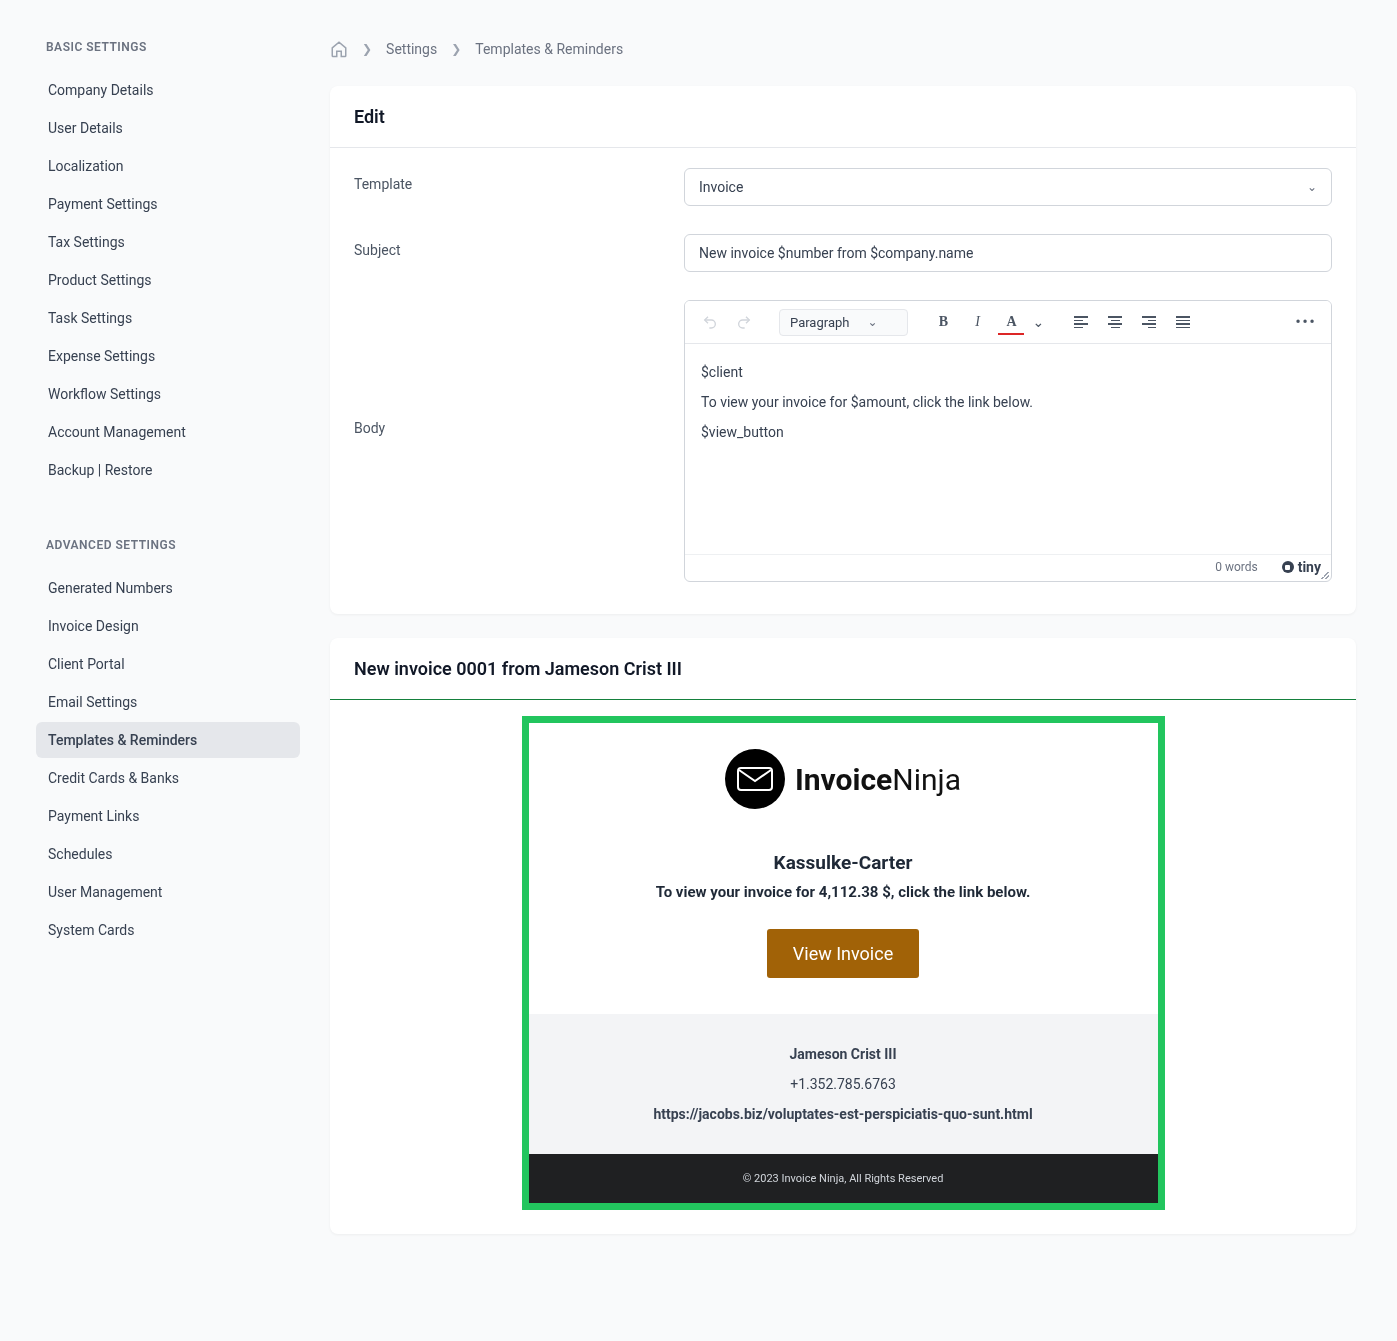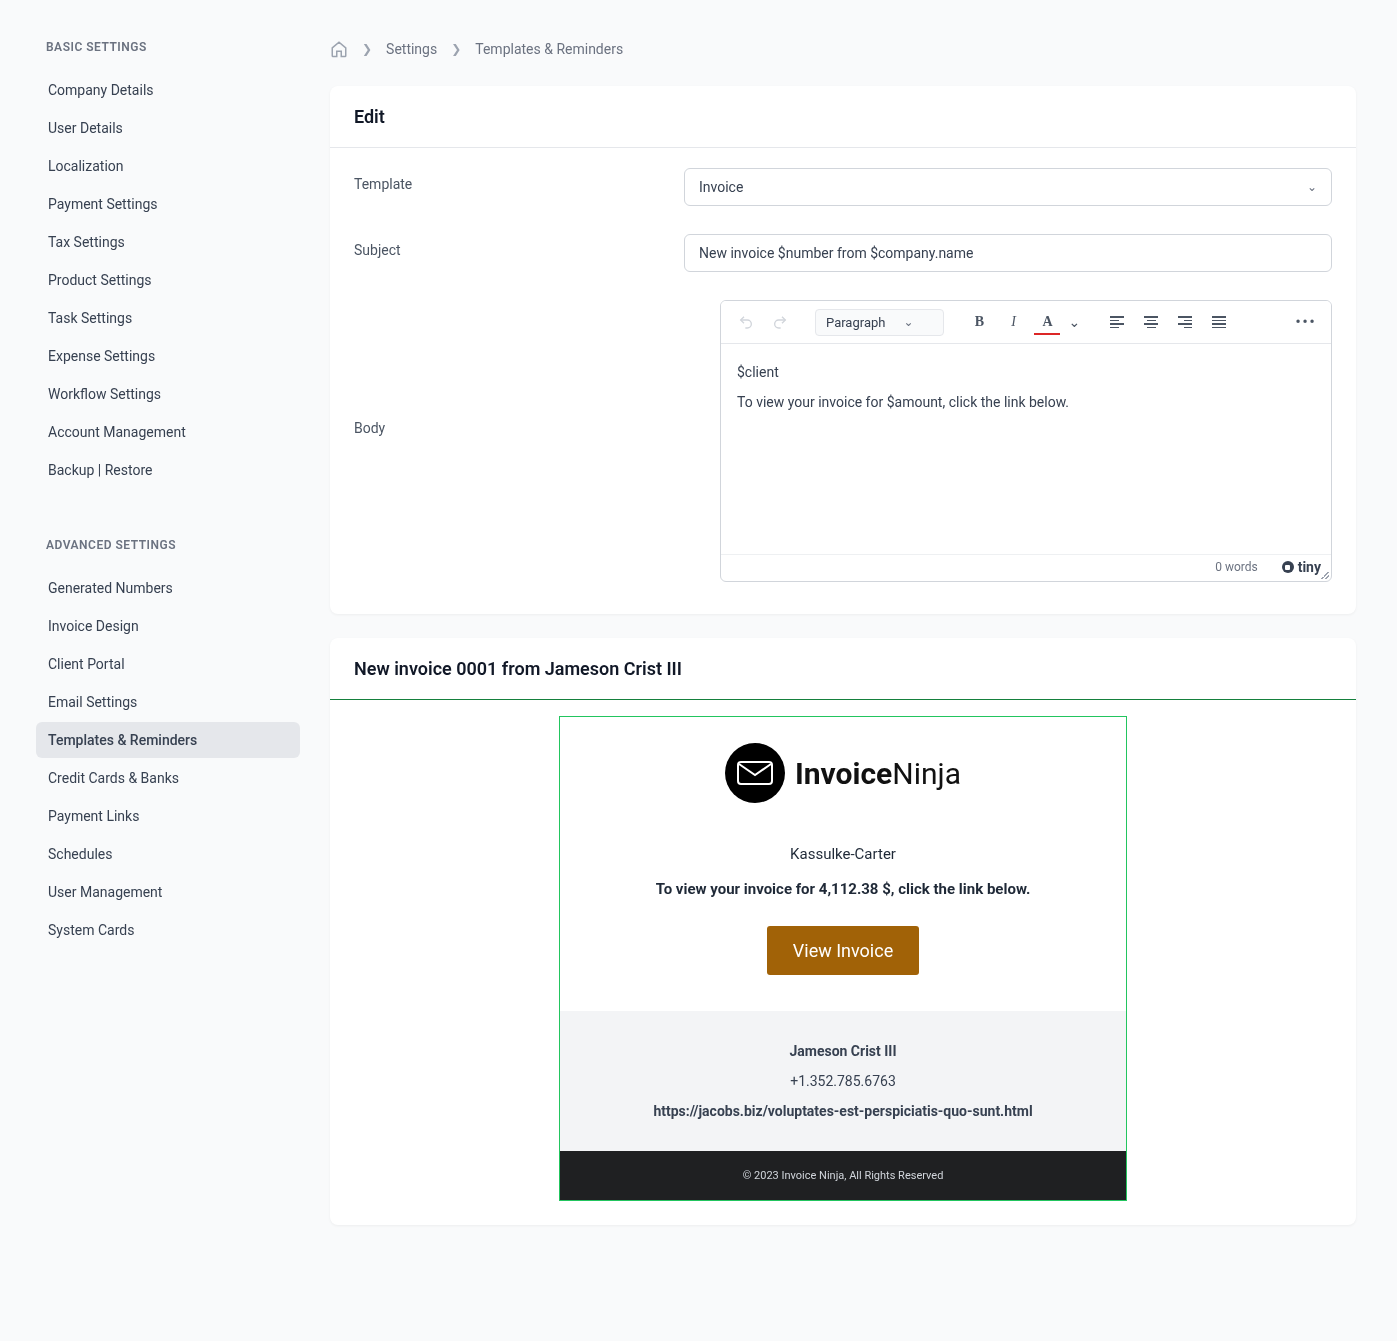--- a/index.html
+++ b/index.html
@@ -92,21 +92,20 @@
   display: flex;
   justify-content: space-between;
   align-items: center;
   cursor: pointer;
 }
 .chev-down { color: #6b7280; font-size: 12px; }
 .editor {
   border: 1px solid #d1d5db;
   border-radius: 6px;
   overflow: hidden;
-  margin-left: 36px;
 }
 .editor-toolbar {
   display: flex;
   align-items: center;
   gap: 4px;
   padding: 6px 10px;
   border-bottom: 1px solid #e5e7eb;
   background: #fff;
 }
 .tb-btn {
@@ -182,22 +181,22 @@
   font-size: 18px;
   font-weight: 600;
   color: #111827;
 }
 .preview-body {
   padding: 16px 24px 24px 24px;
   display: flex;
   justify-content: center;
 }
 .email-frame {
-  width: 568px;
-  border: 1px solid #22c55e;
+  width: 643px;
+  border: 7px solid #22c55e;
 }
 .email-top {
   padding: 26px 24px 36px 24px;
   text-align: center;
   background: #fff;
 }
 .logo-wrap {
   display: inline-flex;
   align-items: center;
   gap: 10px;
@@ -205,23 +204,23 @@
 }
 .logo-circle {
   width: 60px; height: 60px; border-radius: 50%; background: #000;
   display: inline-flex; align-items: center; justify-content: center;
 }
 .logo-text {
   font-size: 30px; font-weight: 700; color: #111;
 }
 .logo-text .thin { font-weight: 400; }
 .client-name {
-  font-weight: 400;
-  font-size: 15px;
-  margin-bottom: 17px;
+  font-weight: 700;
+  font-size: 19px;
+  margin-bottom: 9px;
 }
 .amount-line {
   font-weight: 700;
   font-size: 15px;
   margin-bottom: 28px;
 }
 .view-btn {
   display: inline-block;
   background: #a16207;
   color: #fff;
@@ -378,20 +377,21 @@
                       <span class="s3"></span>
                       <span class="s4"></span>
                     </span>
                   </span>
                 <span style="flex:1"></span>
                 <span class="tb-btn more-dots">•••</span>
               </div>
               <div class="editor-content">
                 <p>$client</p>
                 <p>To view your invoice for $amount, click the link below.</p>
+                <p>$view_button</p>
               </div>
               <div class="editor-footer">
                 <span>0 words</span>
                 <span class="tiny-logo">
                   <span class="tiny-dot"></span>
                   <span>tiny</span>
                 </span>
                 <span class="resize-handle"></span>
               </div>
             </div>

